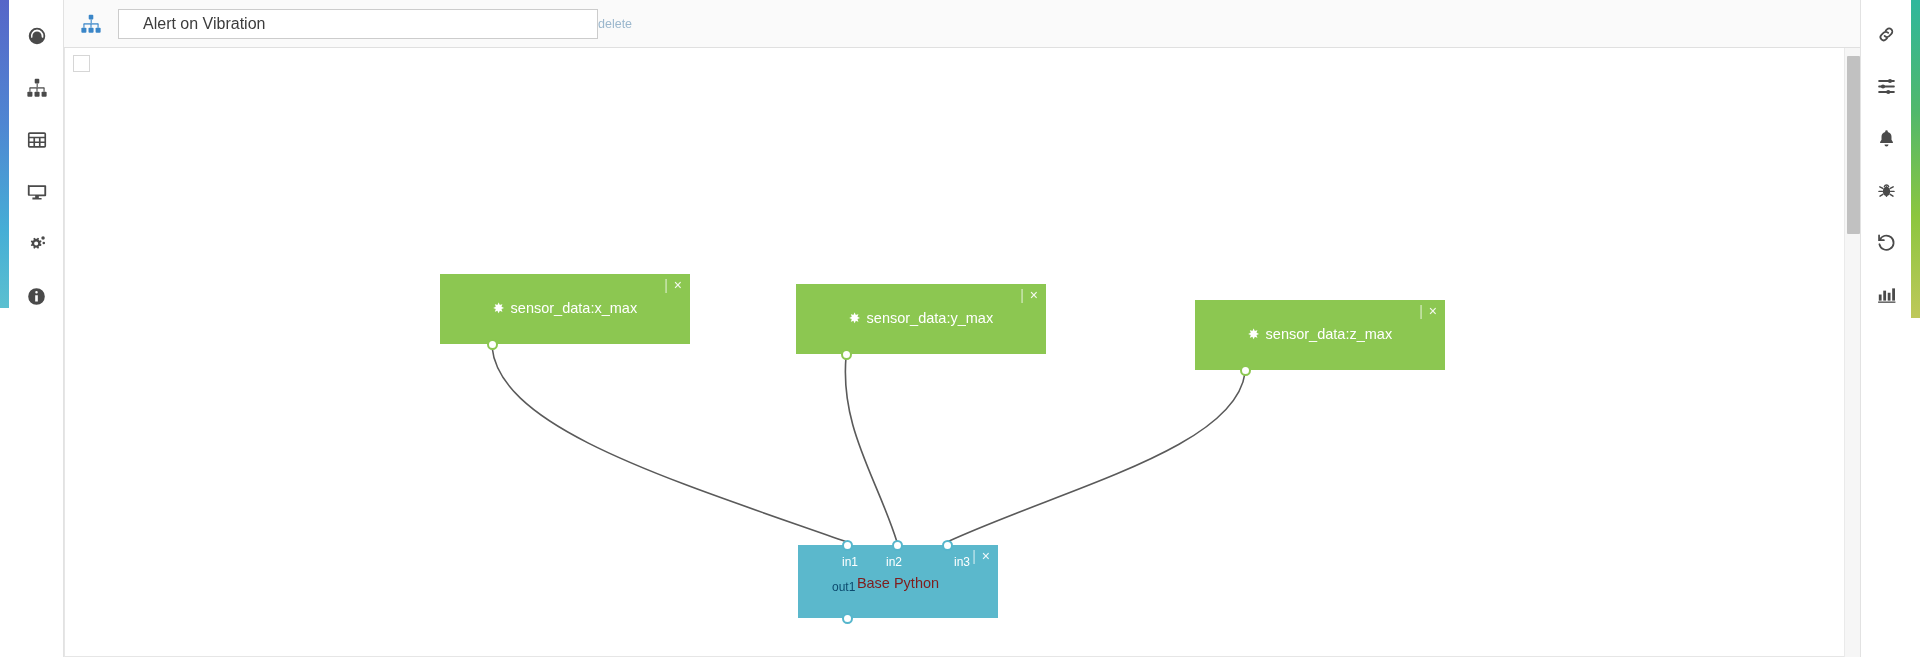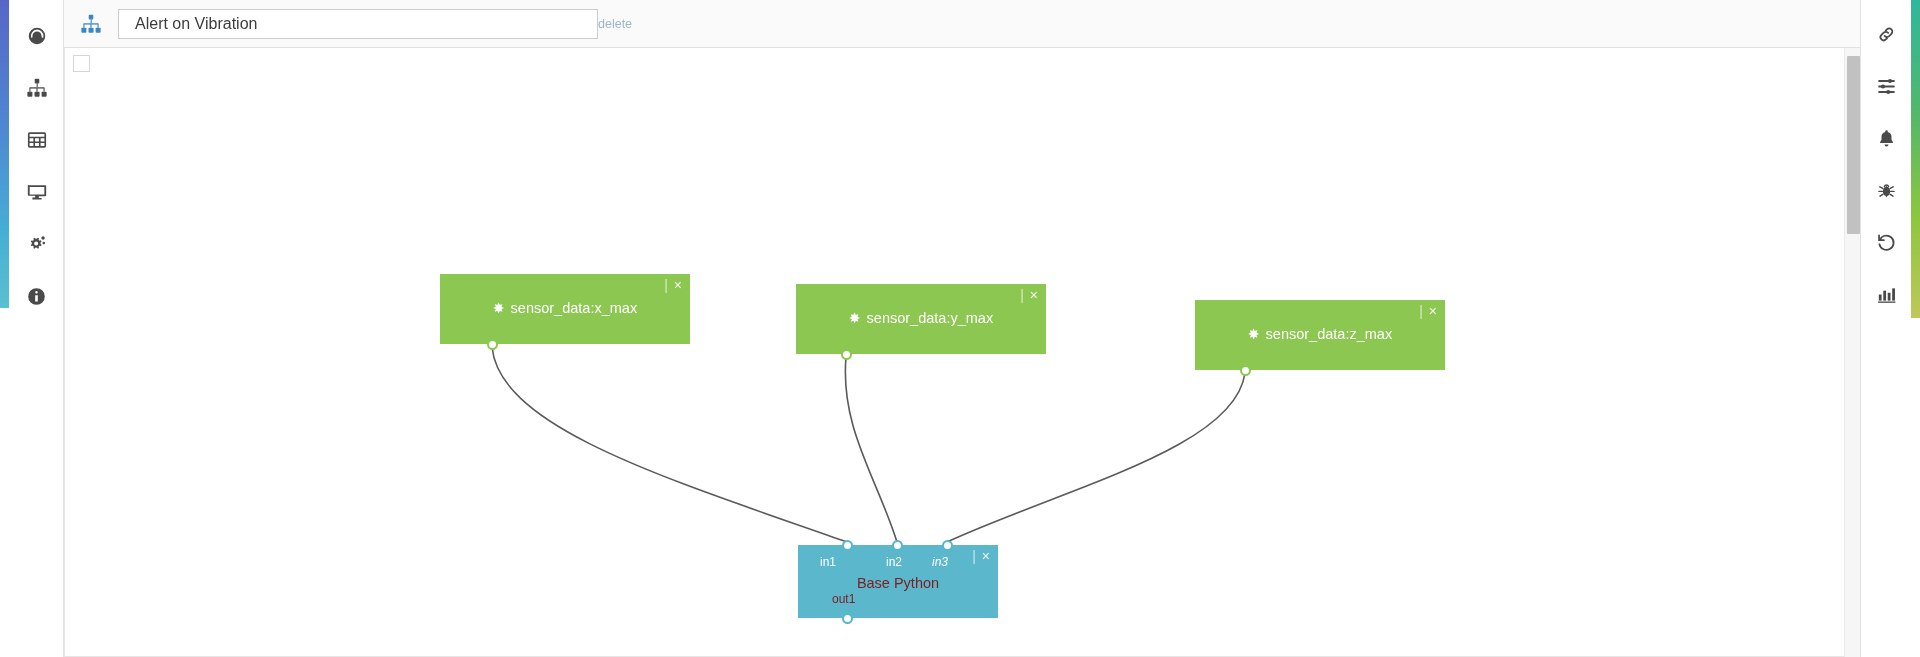--- a/index.html
+++ b/index.html
@@ -88,21 +88,21 @@
   }
   .flow-icon { width: 30px; height: 30px; display:flex; align-items:center; justify-content:center; color:#3a86c8; margin-right: 12px;}
   .name-input {
     width: 480px;
     height: 30px;
     border: 1px solid #cccccc;
     background: #ffffff;
     font-size: 16px;
     font-family: "Liberation Sans", sans-serif;
     color: #3c3c3c;
-    padding: 0 16px;
+    padding: 0 24px;
     outline: none;
   }
   .delete-link {
     font-size: 12.5px;
     color: #9bb7cd;
     cursor: pointer;
     text-decoration: none;
   }
 
   
@@ -209,23 +209,23 @@
   }
   .port-label {
     position: absolute;
     font-size: 12px;
     color: #ffffff;
     top: 10px;
   }
   .out-label {
     position: absolute;
     left: 26px;
-    bottom: 12px;
+    bottom: 24px;
     font-size: 12px;
-    color: #7f1d1d;
+    color: #0c4a6e;
   }
 
   svg.edges {
     position: absolute;
     left: 0; top: 0;
     width: 1786px; height: 609px;
     pointer-events: none;
   }
 </style>
 </head>
@@ -346,25 +346,25 @@
             <div class="green-label">
               <span class="asterisk">✸</span>
               <span>sensor_data:z_max</span>
             </div>
             <div class="port port-out" style="left: 44.5px; top: 64.5px;"></div>
           </div>
           <div class="node node-blue" style="left: 733px; top: 497px; width: 200px; height: 73px; background: rgb(91, 184, 204);">
             <span class="node-close"><span class="bar">|</span> ×</span>
             <div class="blue-title">Base Python</div>
             <div class="port port-in" style="left: 43.5px; top: -5.5px;"></div>
-            <span class="port-label" style="left: 22px; text-align: center;">in1</span>
+            <span class="port-label" style="left: 44px; text-align: center;">in1</span>
             <div class="port port-in" style="left: 93.5px; top: -5.5px;"></div>
             <span class="port-label" style="left: 88px;">in2</span>
             <div class="port port-in" style="left: 143.5px; top: -5.5px;"></div>
-            <span class="port-label" style="left: 134px; font-style: italic;">in3</span>
+            <span class="port-label" style="left: 156px;">in3</span>
             <div class="port port-in" style="left: 43.5px; top: 67.5px;"></div>
             <span class="out-label" style="left: 34px;">out1</span>
           </div>
         </div>
 
     </div>
     <div class="vscroll-track" style="top:0;height:609px;">
       <div class="vscroll-thumb"></div>
     </div>
   </div>

